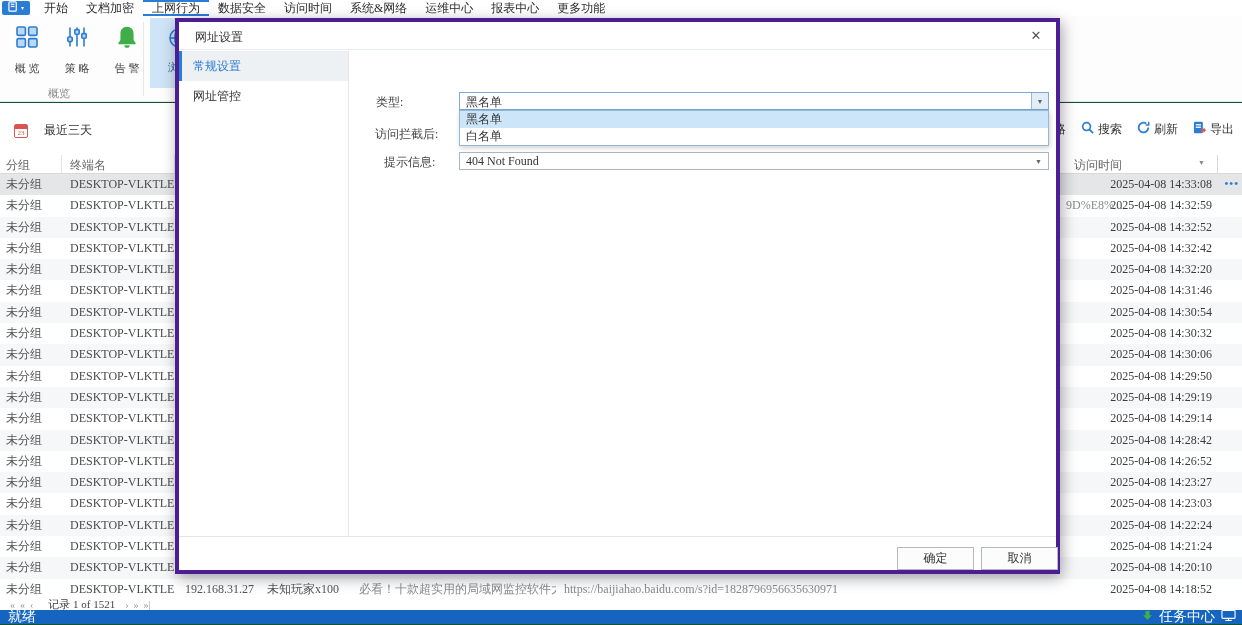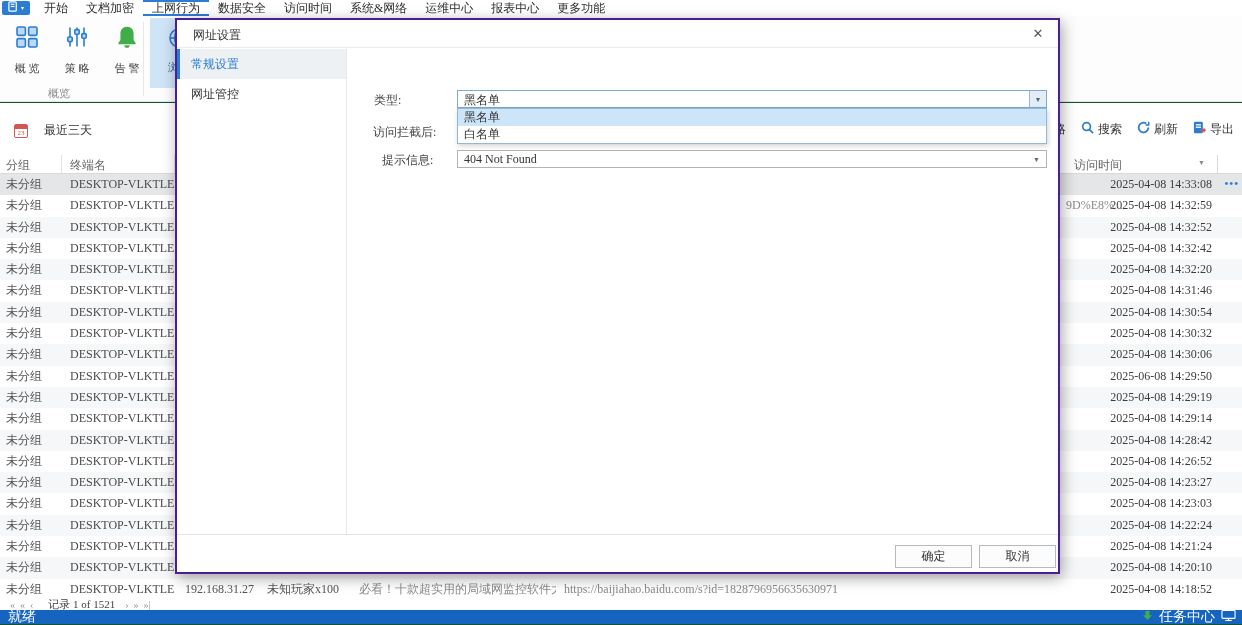--- a/index.html
+++ b/index.html
@@ -68,21 +68,21 @@
   .record{margin:0 10px;white-space:nowrap}
 
   
   .statusbar{position:absolute;top:610px;left:0;width:100%;height:14px;background:#1565c0;color:#fff;
              font-size:14px;display:flex;align-items:center}
   .ready{margin-left:8px}
   .sb-right{position:absolute;right:6px;display:flex;align-items:center;gap:6px}
 
   
   .dialog{position:absolute;left:175px;top:18px;width:885px;height:556px;background:#fff;
-          border:2px solid #4c1d95;box-shadow:2px 4px 14px rgba(0,0,0,.35);box-sizing:border-box}
+          border:4px solid #4c1d95;box-shadow:2px 4px 14px rgba(0,0,0,.35);box-sizing:border-box}
   .dlg-title{position:absolute;left:0;top:0;width:100%;height:28px;border-bottom:1px solid #e8eef4;box-sizing:border-box;background:#fff}
   .dlg-title-text{position:absolute;left:16px;top:7px;color:#333}
   .dlg-close{position:absolute;right:10px;top:5px;font-size:13px;color:#555;width:20px;height:18px;text-align:center;line-height:18px}
   .dlg-side{position:absolute;left:0;top:29px;width:170px;height:485px;border-right:1px solid #e8e8e8;box-sizing:border-box;background:#fff}
   .side-item{height:30px;line-height:30px;padding-left:14px;color:#333;position:relative}
   .side-item.active{background:#eef1f4;color:#2b7cd3}
   .side-item.active::before{content:"";position:absolute;left:0;top:0;bottom:0;width:3px;background:#2b7cd3}
   .form-label{position:absolute;color:#444;white-space:nowrap}
   #lb-type{left:197px;top:72px}
   #lb-intercept{left:196px;top:104px}
@@ -325,21 +325,21 @@
         <div class="c c-time">2025-04-08 14:30:06</div>
         <div class="c c-actions"></div>
       </div>
       <div class="t-row">
         <div class="c c-group">未分组</div>
         <div class="c c-terminal">DESKTOP-VLKTLE1</div>
         <div class="c c-ip"></div>
         <div class="c c-user"></div>
         <div class="c c-title"></div>
         <div class="c c-url"></div>
-        <div class="c c-time">2025-06-08 14:29:50</div>
+        <div class="c c-time">2025-04-08 14:29:50</div>
         <div class="c c-actions"></div>
       </div>
       <div class="t-row odd">
         <div class="c c-group">未分组</div>
         <div class="c c-terminal">DESKTOP-VLKTLE1</div>
         <div class="c c-ip"></div>
         <div class="c c-user"></div>
         <div class="c c-title"></div>
         <div class="c c-url"></div>
         <div class="c c-time">2025-04-08 14:29:19</div>

